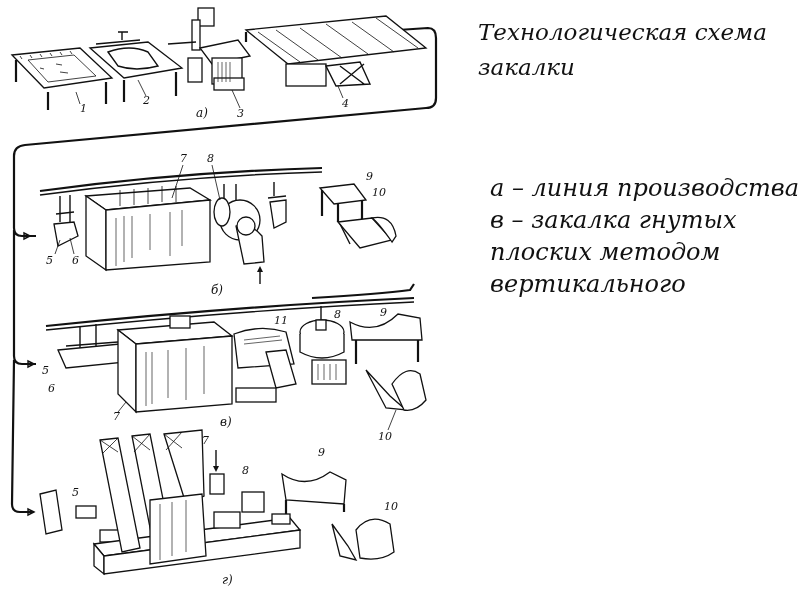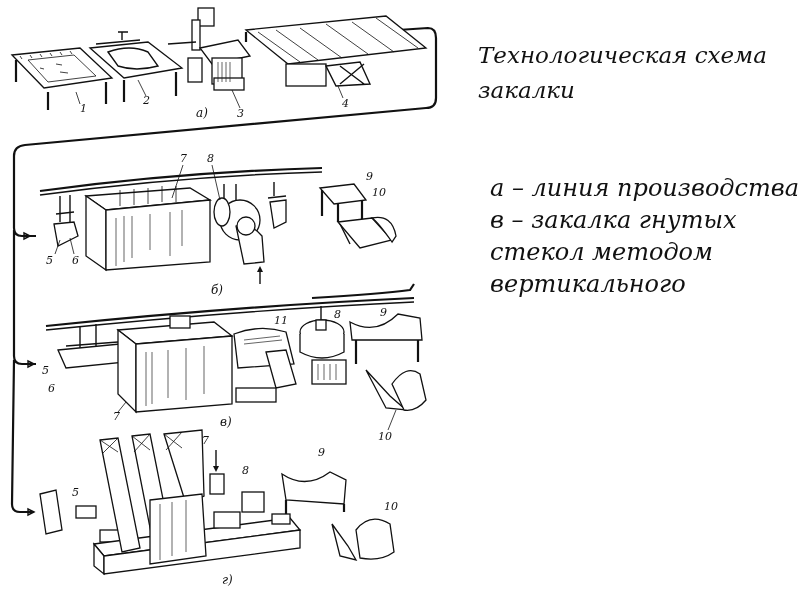--- a/index.html
+++ b/index.html
@@ -7,21 +7,21 @@
   #slide { position: absolute; left: 0; top: 0; width: 800px; height: 600px; background: #fff; }
   #diagram { position: absolute; left: 0; top: 0; width: 450px; height: 600px; }
   #diagram svg { width: 450px; height: 600px; display: block; }
   .lbl { font-family: "DejaVu Serif", serif; font-style: italic; font-size: 11px; fill: #111; }
   .cap { font-family: "DejaVu Serif", serif; font-style: italic; font-size: 12px; fill: #111; }
   .k { stroke: #111; fill: none; stroke-width: 1.4; }
   .kt { stroke: #111; fill: none; stroke-width: 0.8; }
   .kb { stroke: #111; fill: none; stroke-width: 2.2; }
   .f { fill: #fff; stroke: #111; stroke-width: 1.3; }
   .hatch { stroke: #222; stroke-width: 0.7; }
-  #title { position: absolute; left: 478px; top: 38px; width: 320px; font-family: "DejaVu Serif", serif; font-style: italic; font-size: 23px; line-height: 35px; color: #111; margin: 0; font-weight: normal; }
+  #title { position: absolute; left: 478px; top: 15px; width: 320px; font-family: "DejaVu Serif", serif; font-style: italic; font-size: 23px; line-height: 35px; color: #111; margin: 0; font-weight: normal; }
   #legend { position: absolute; left: 490px; top: 172px; width: 300px; font-family: "DejaVu Serif", serif; font-style: italic; font-size: 24px; line-height: 32px; color: #111; }
   #legend div { white-space: nowrap; }
 </style>
 </head>
 <body>
 
 <div id="slide">
 
   <div id="diagram">
     <svg viewBox="0 0 450 600" xmlns="http://www.w3.org/2000/svg">
@@ -295,16 +295,16 @@
   </div>
 
   <h1 id="title">
     <span>Технологическая схема</span><br>
     <span>закалки</span>
   </h1>
 
   <div id="legend">
     <div>а – линия производства</div>
     <div>в – закалка гнутых</div>
-    <div>стекол методом</div>
+    <div>плоских методом</div>
     <div>вертикального</div>
   </div>
 </div>
 
 </body></html>

